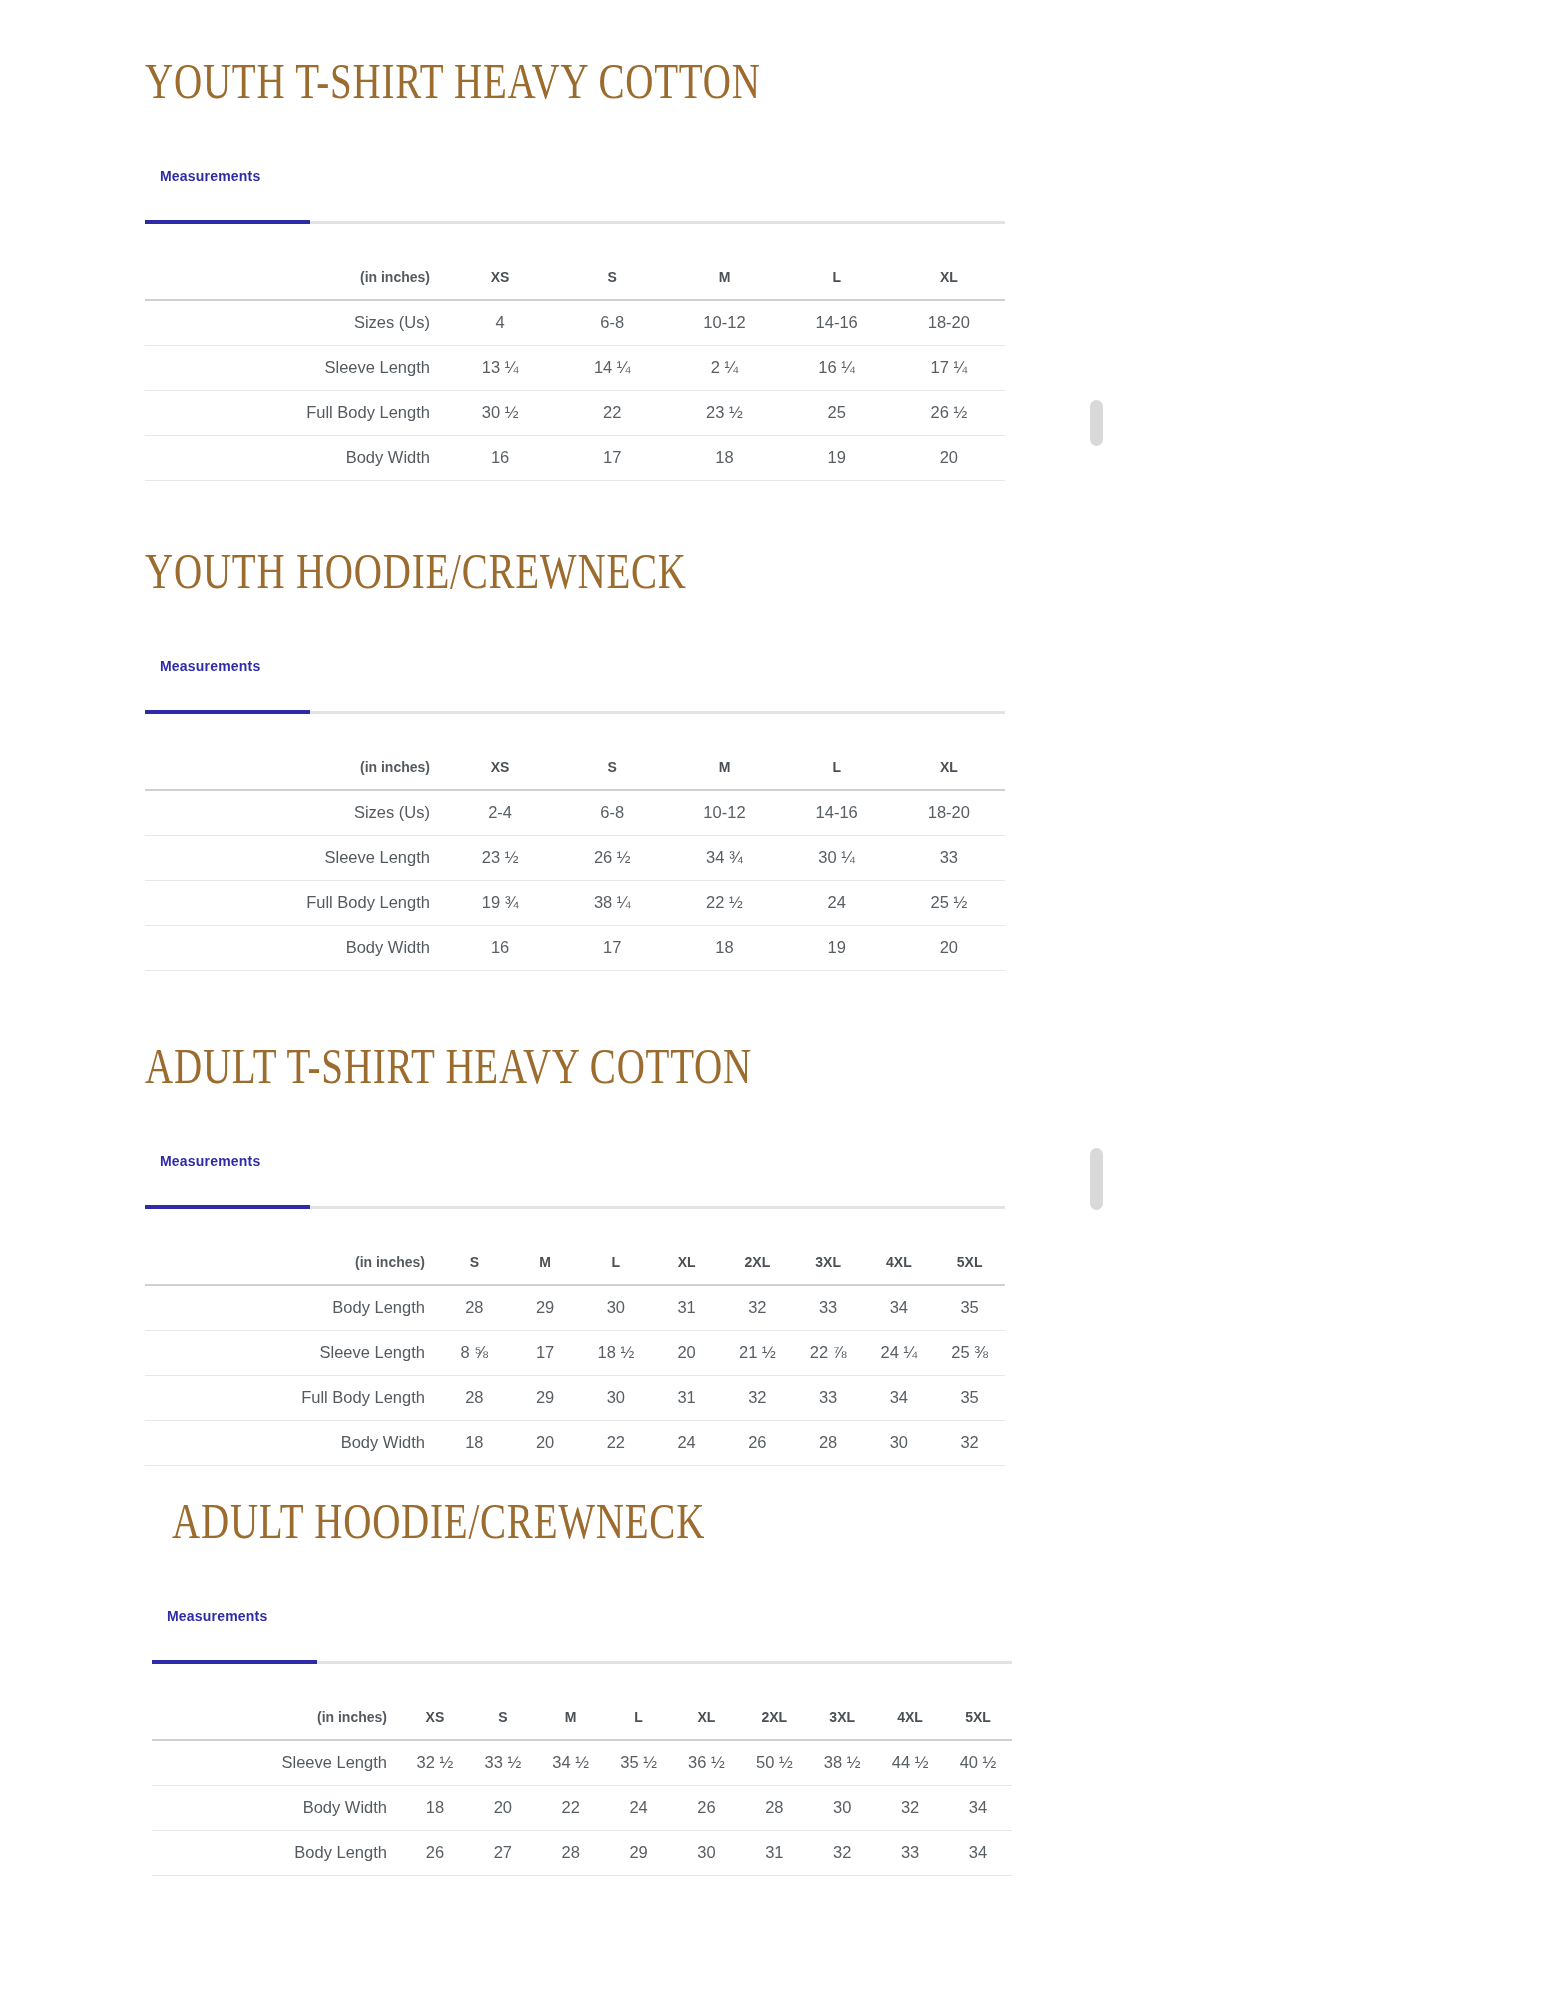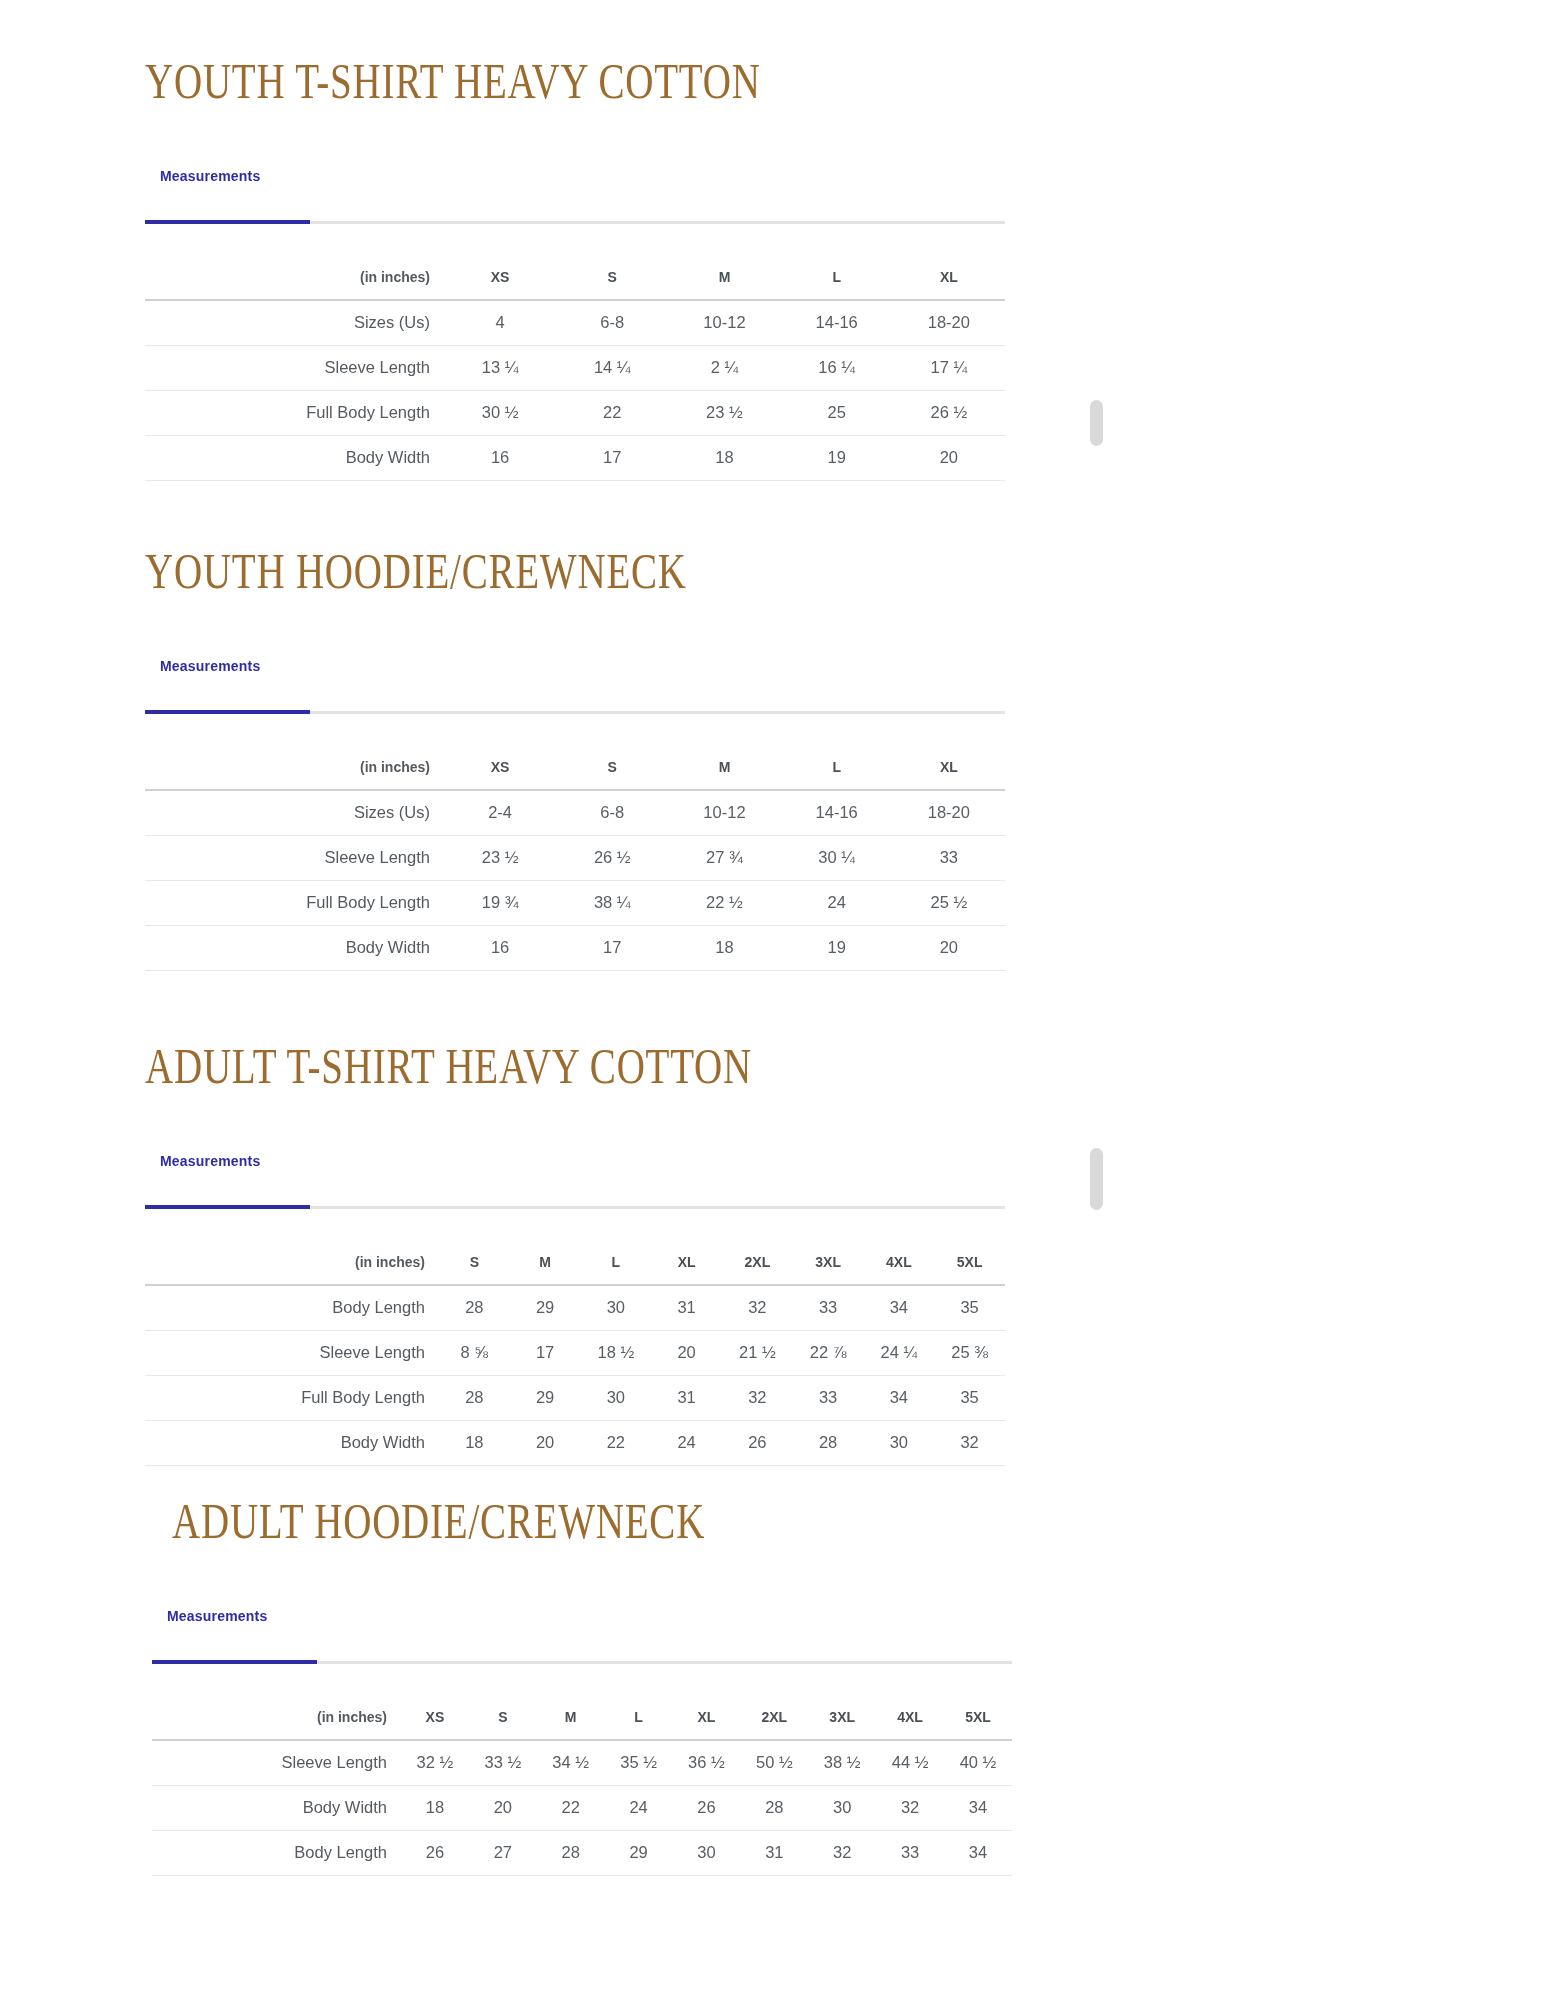--- a/index.html
+++ b/index.html
@@ -150,21 +150,21 @@
           <td>2-4</td>
           <td>6-8</td>
           <td>10-12</td>
           <td>14-16</td>
           <td>18-20</td>
         </tr>
         <tr>
           <td class="lbl">Sleeve Length</td>
           <td>23 ½</td>
           <td>26 ½</td>
-          <td>27 ¾</td>
+          <td>34 ¾</td>
           <td>30 ¼</td>
           <td>33</td>
         </tr>
         <tr>
           <td class="lbl">Full Body Length</td>
           <td>19 ¾</td>
           <td>38 ¼</td>
           <td>22 ½</td>
           <td>24</td>
           <td>25 ½</td>

